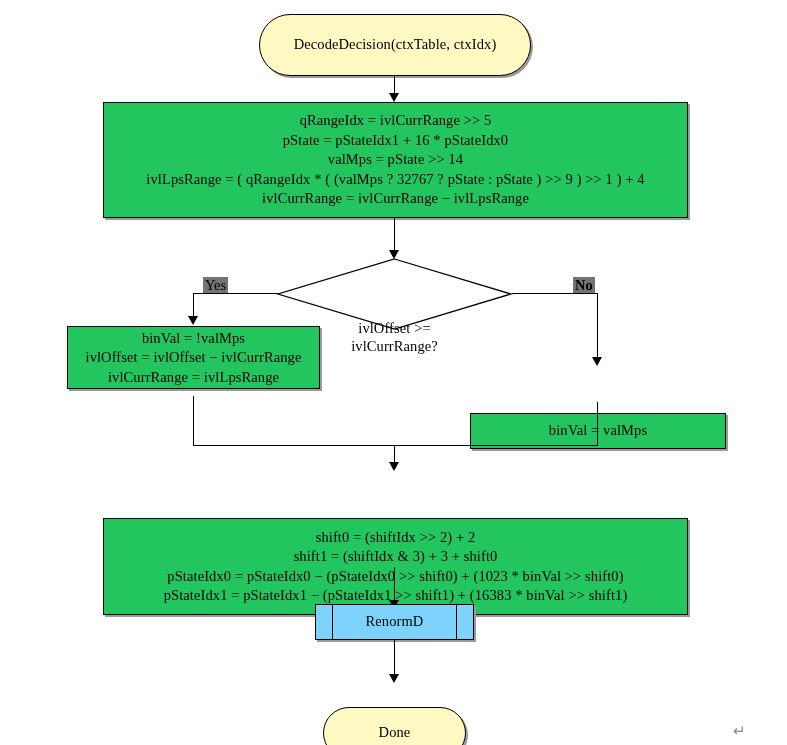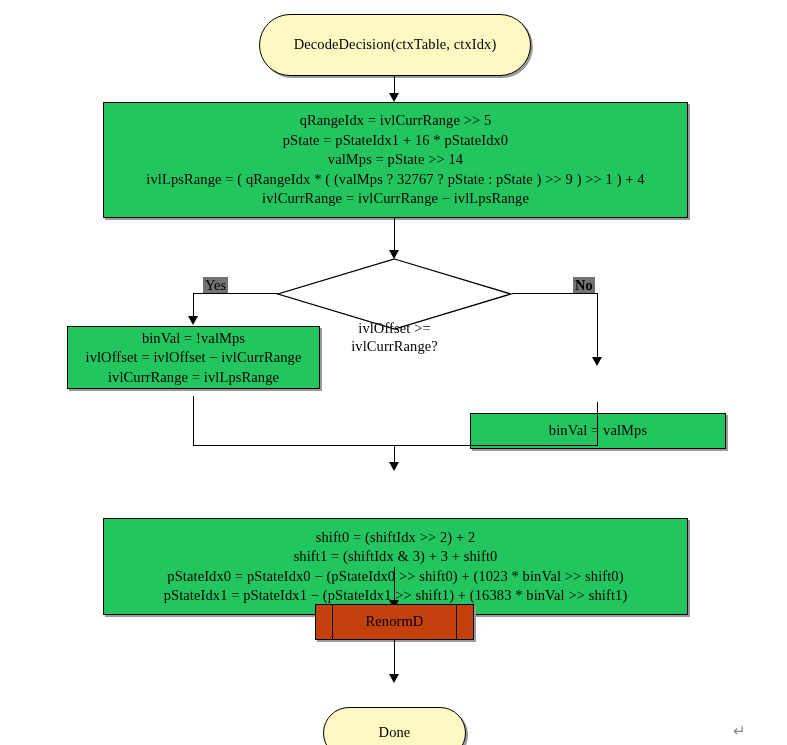--- a/index.html
+++ b/index.html
@@ -50,21 +50,21 @@
     border: 1.3px solid #000000;
     background: #22c55e;
     box-sizing: border-box;
     box-shadow: 2px 2px 0 0 #9a9a9a;
   }
 
   
   .predefined {
     position: absolute;
     border: 1.3px solid #000000;
-    background: #c2410c;
+    background: #7dd3fc;
     box-sizing: border-box;
     box-shadow: 2px 2px 0 0 #9a9a9a;
   }
   .predefined .bar {
     position: absolute;
     top: 0;
     bottom: 0;
     width: 0;
     border-left: 1.3px solid #000000;
   }

